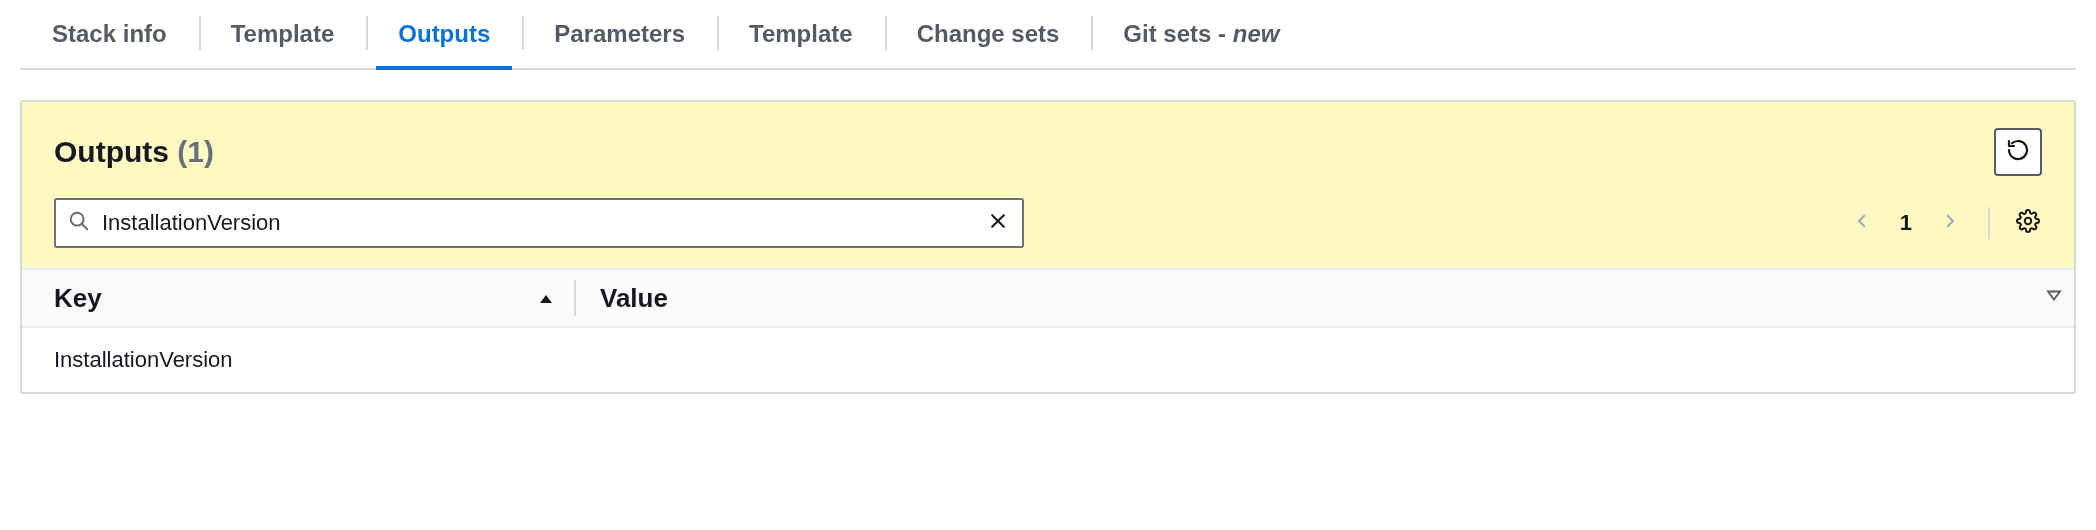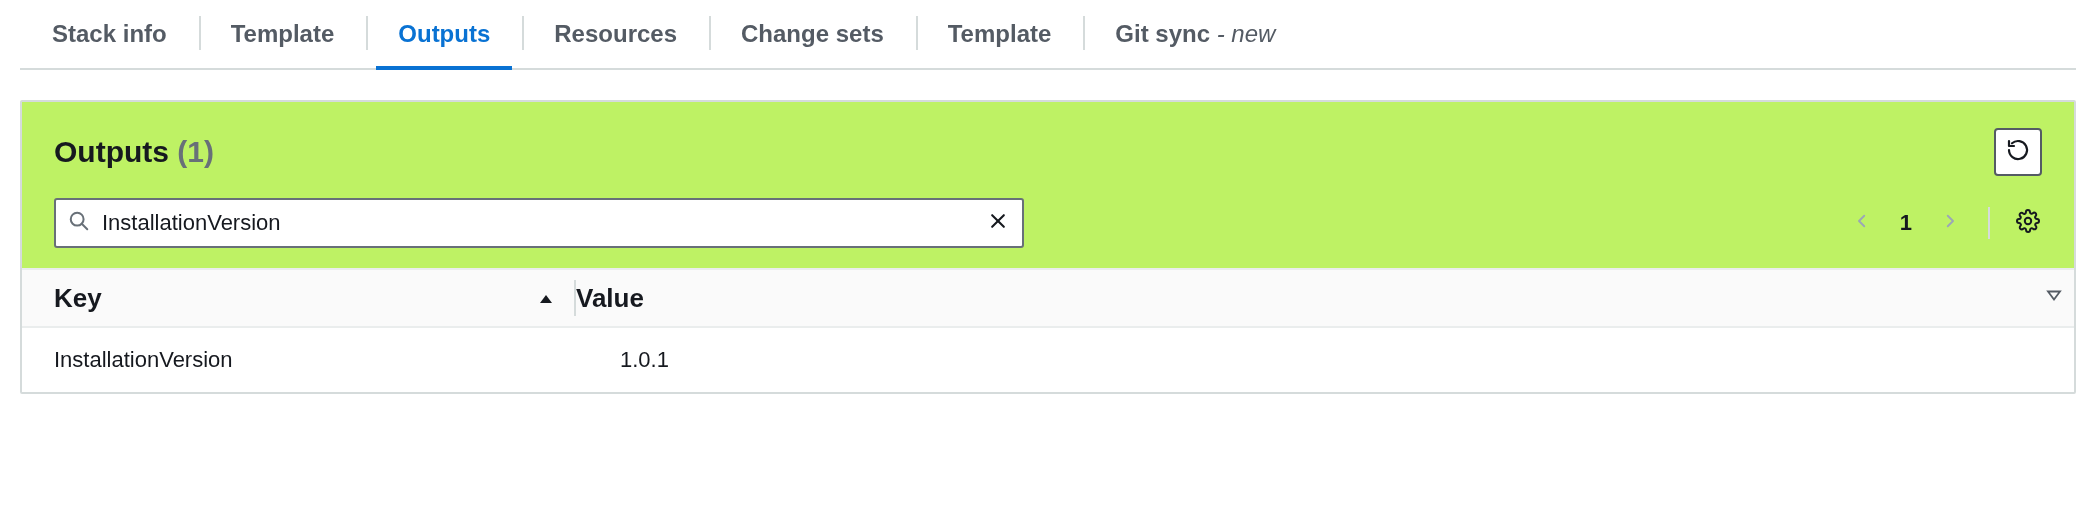--- a/index.html
+++ b/index.html
@@ -48,33 +48,33 @@
   .tab.active::after {
     content: "";
     position: absolute;
     left: 10px;
     right: 10px;
     bottom: -2px;
     height: 4px;
     background: #0972d3;
   }
   .tab .new-suffix {
-    font-weight: 400;
+    font-weight: 700;
     font-style: italic;
   }
 
   
   .panel {
     margin-top: 30px;
     border: 2px solid #d5dbdb;
     border-radius: 2px;
     background: #fff;
   }
   .panel-header-area {
-    background: #bef264;
+    background: #fef9c3;
     padding: 26px 32px 20px 32px;
   }
   .panel-title-row {
     display: flex;
     align-items: center;
     justify-content: space-between;
   }
   .panel-title {
     font-size: 30px;
     font-weight: 800;
@@ -170,21 +170,21 @@
     position: relative;
   }
   .th {
     font-size: 26px;
     font-weight: 700;
     color: #16191f;
     display: flex;
     align-items: center;
   }
   .th.key { width: 520px; justify-content: space-between; padding-right: 20px; }
-  .th.value { flex: 1 1 auto; }
+  .th.value { flex: 1 1 auto; padding-left: 24px; }
   .col-div {
     width: 2px;
     height: 36px;
     background: #d5dbdb;
   }
   .sort-arrow svg { width: 16px; height: 16px; fill: #16191f; }
   .row-toggle {
     position: absolute;
     right: 12px;
     top: 50%;
@@ -214,30 +214,30 @@
     <div class="tab">
       <span>Stack info</span>
     </div>
     <div class="tab">
       <span>Template</span>
     </div>
     <div class="tab active">
       <span>Outputs</span>
     </div>
     <div class="tab">
-      <span>Resources</span>
+      <span>Parameters</span>
+    </div>
+    <div class="tab">
+      <span>Template</span>
     </div>
     <div class="tab">
       <span>Change sets</span>
     </div>
     <div class="tab">
-      <span>Template</span>
-    </div>
-    <div class="tab">
-      <span>Git sync</span><span class="new-suffix"> - new</span>
+      <span>Git sets</span><span class="new-suffix"> - new</span>
     </div>
   </div>
 
   <div class="panel">
 
     <div class="panel-header-area">
 
       <div class="panel-title-row">
         <div class="panel-title">
           <span>Outputs</span>
@@ -319,18 +319,17 @@
         <span>
           <svg viewBox="0 0 16 16">
               <polygon points="2,4 14,4 8,12" fill="none" stroke="#545b64" stroke-width="1.8"></polygon>
             </svg>
         </span>
       </span>
     </div>
 
     <div class="table-body-row">
       <div class="td key">InstallationVersion</div>
-      <div class="td value">1.0.1</div>
     </div>
 
   </div>
 
 </div>
 
 </body></html>

